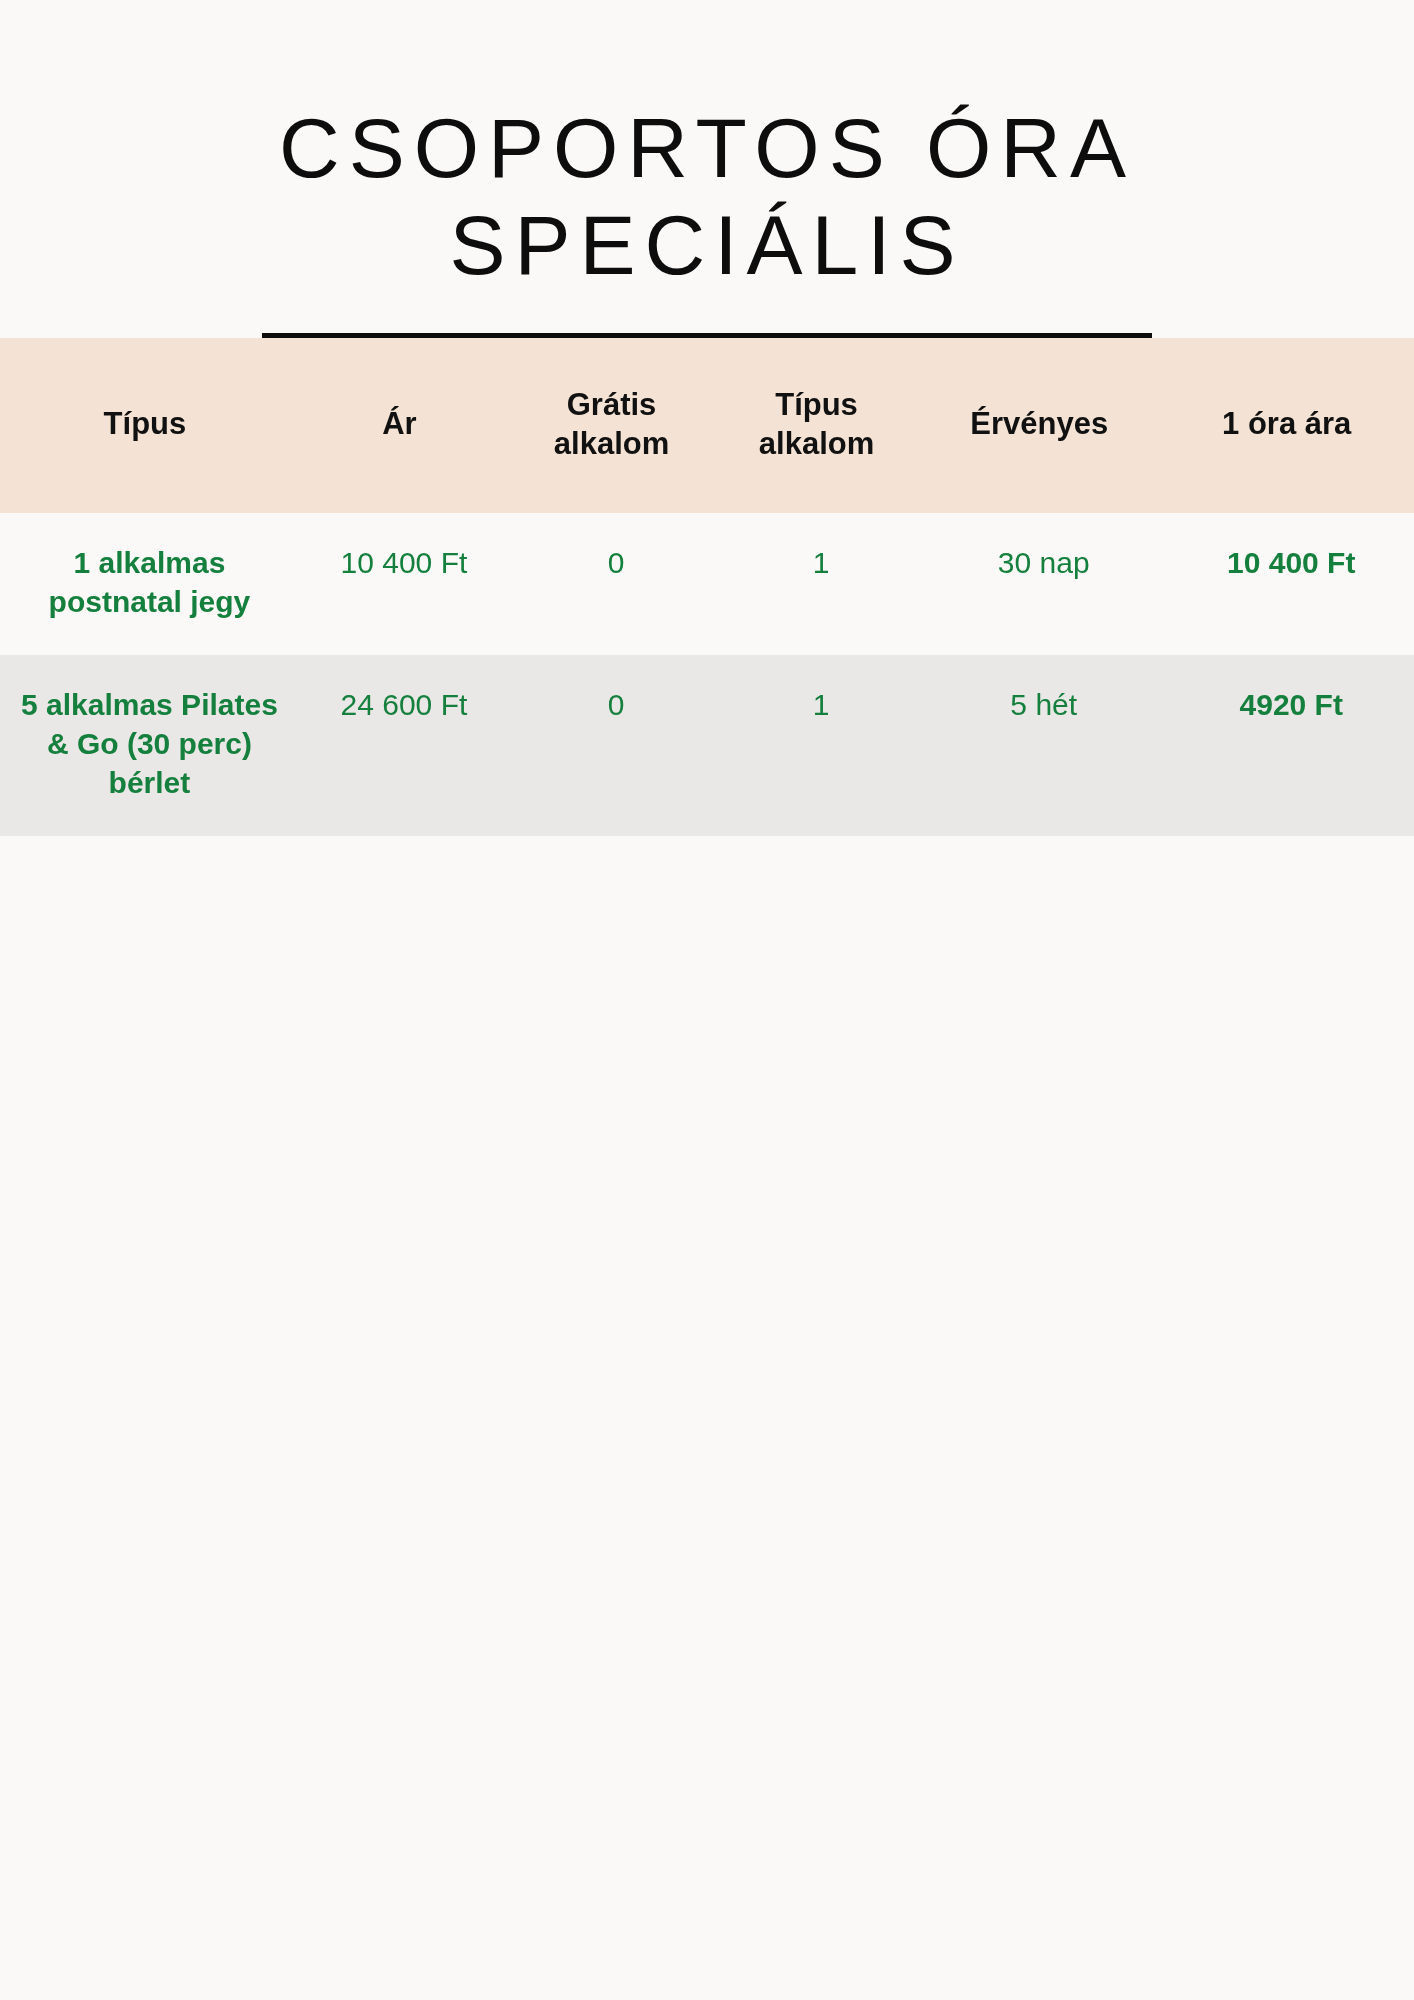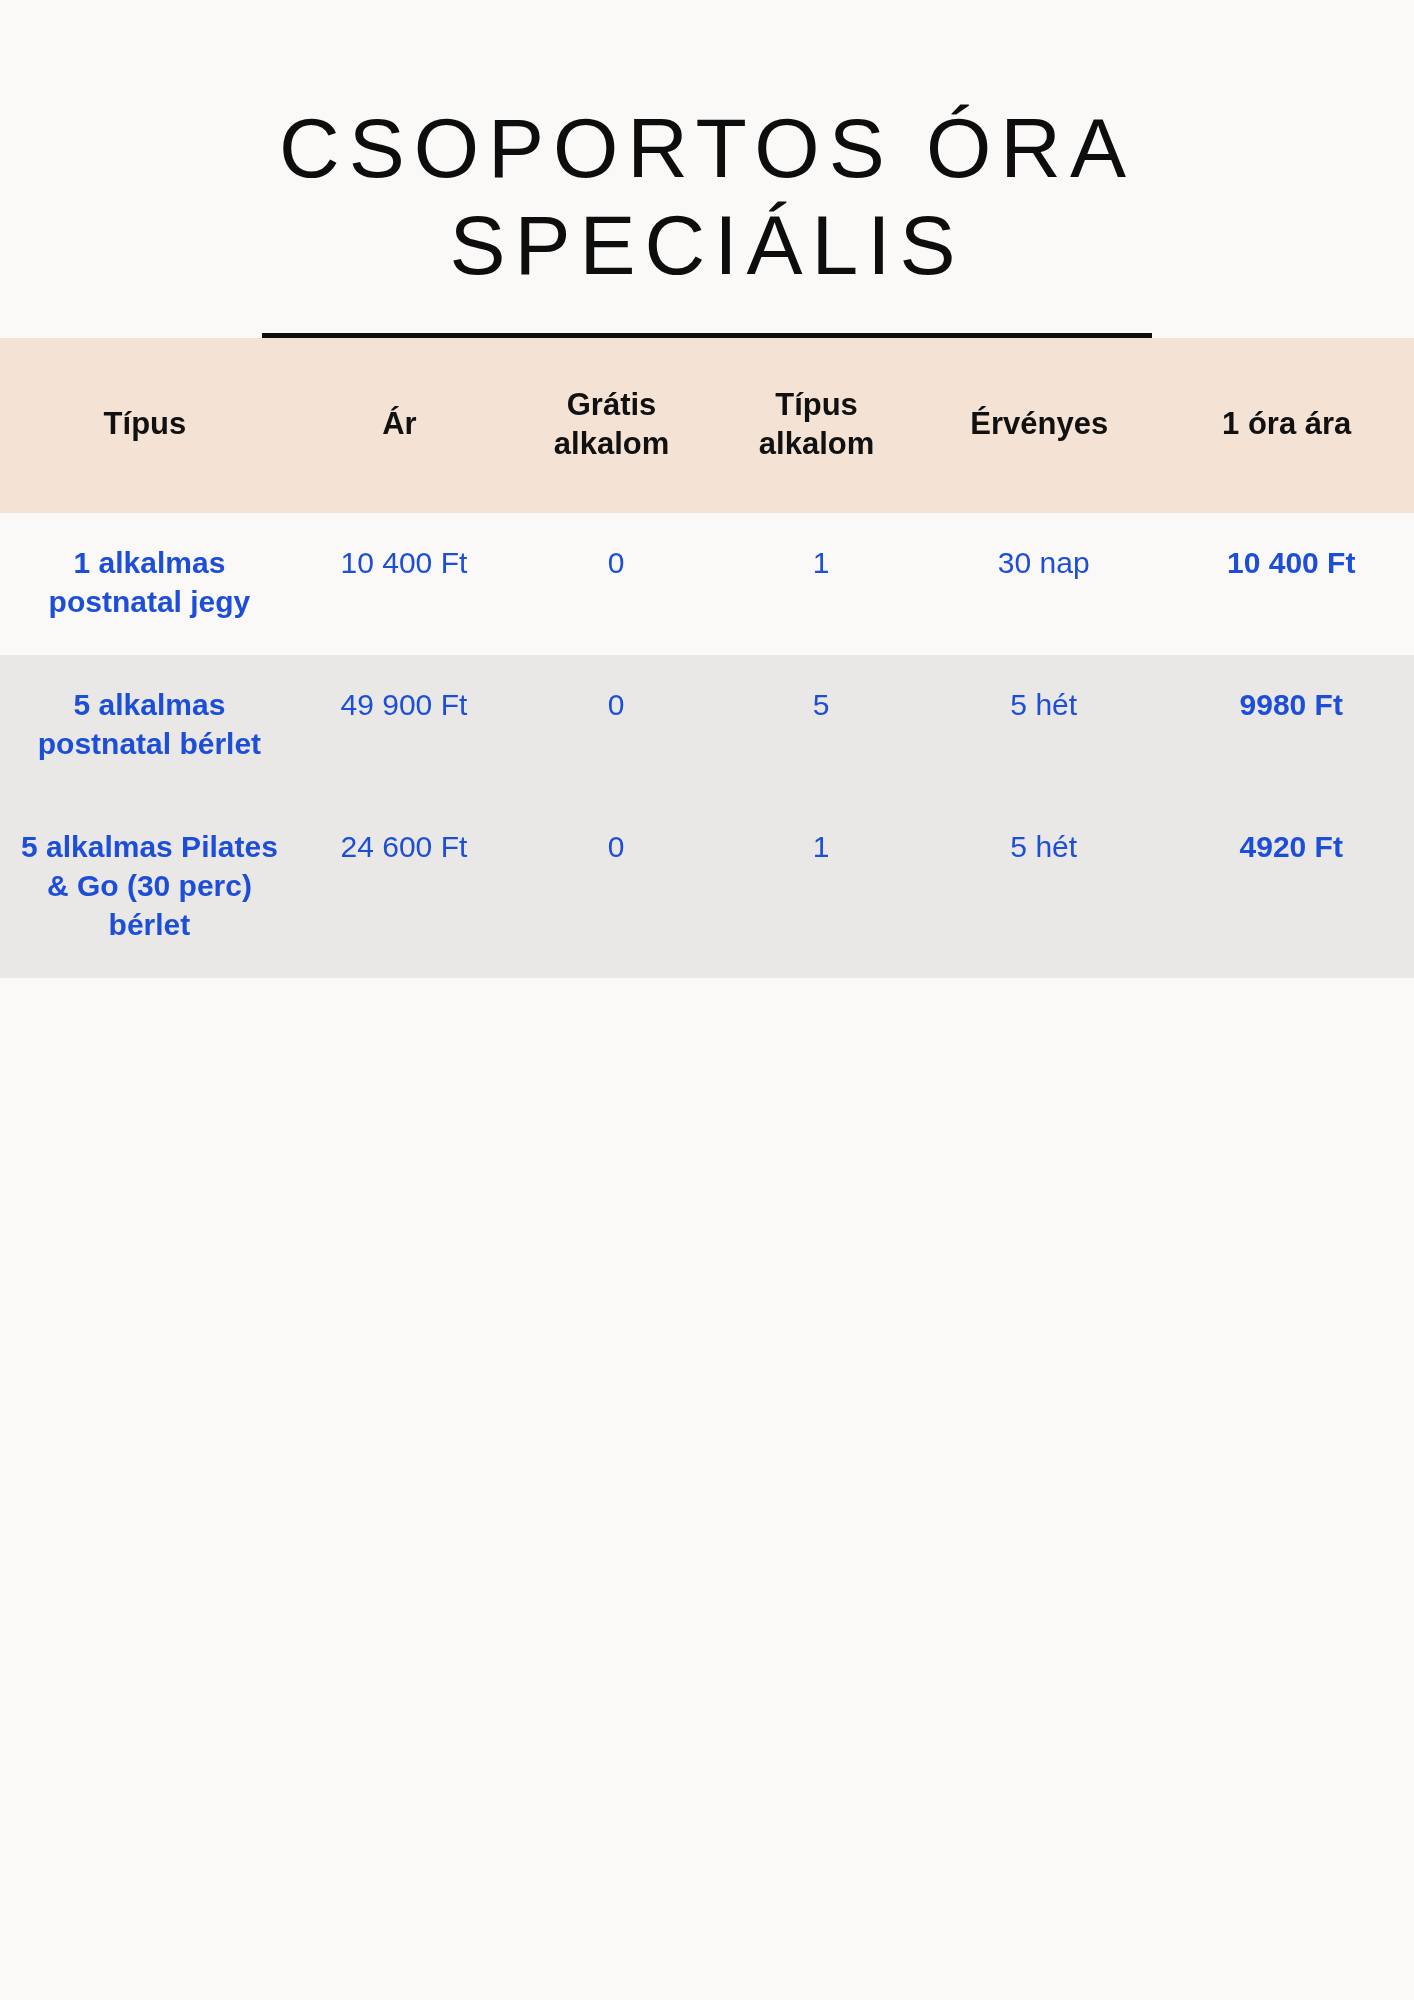--- a/index.html
+++ b/index.html
@@ -67,21 +67,21 @@
   col.c-free    { width: 14.5%; }
   col.c-total   { width: 14.5%; }
   col.c-valid   { width: 17.0%; }
   col.c-unit    { width: 18.0%; }
 
   table.price-table tbody tr.row-odd  { background: #fbf9f7; }
   table.price-table tbody tr.row-even { background: #eae8e6; }
 
   table.price-table tbody td {
     font-size: 30px;
-    color: #1d4ed8;
+    color: #15803d;
     padding: 30px 10px 34px 19px;
     vertical-align: top;
     text-align: center;
     line-height: 1.3;
   }
   td.cell-type {
     font-weight: 700;
     text-align: left;
     padding-left: 42px;
     padding-right: 10px;
@@ -132,28 +132,20 @@
     <tbody>
       <tr class="row-odd">
         <td class="cell-type">1  alkalmas postnatal jegy</td>
         <td class="cell-price">10 400 Ft</td>
         <td class="cell-num">0</td>
         <td class="cell-num">1</td>
         <td class="cell-valid">30 nap</td>
         <td class="cell-unit">10 400 Ft</td>
       </tr>
       <tr class="row-even">
-        <td class="cell-type">5 alkalmas postnatal bérlet</td>
-        <td class="cell-price">49 900 Ft</td>
-        <td class="cell-num">0</td>
-        <td class="cell-num">5</td>
-        <td class="cell-valid">5 hét</td>
-        <td class="cell-unit">9980 Ft</td>
-      </tr>
-      <tr class="row-even">
         <td class="cell-type">5 alkalmas Pilates &amp; Go (30 perc) bérlet</td>
         <td class="cell-price">24 600 Ft</td>
         <td class="cell-num">0</td>
         <td class="cell-num">1</td>
         <td class="cell-valid">5 hét</td>
         <td class="cell-unit">4920 Ft</td>
       </tr>
     </tbody>
   </table>
 </div>

